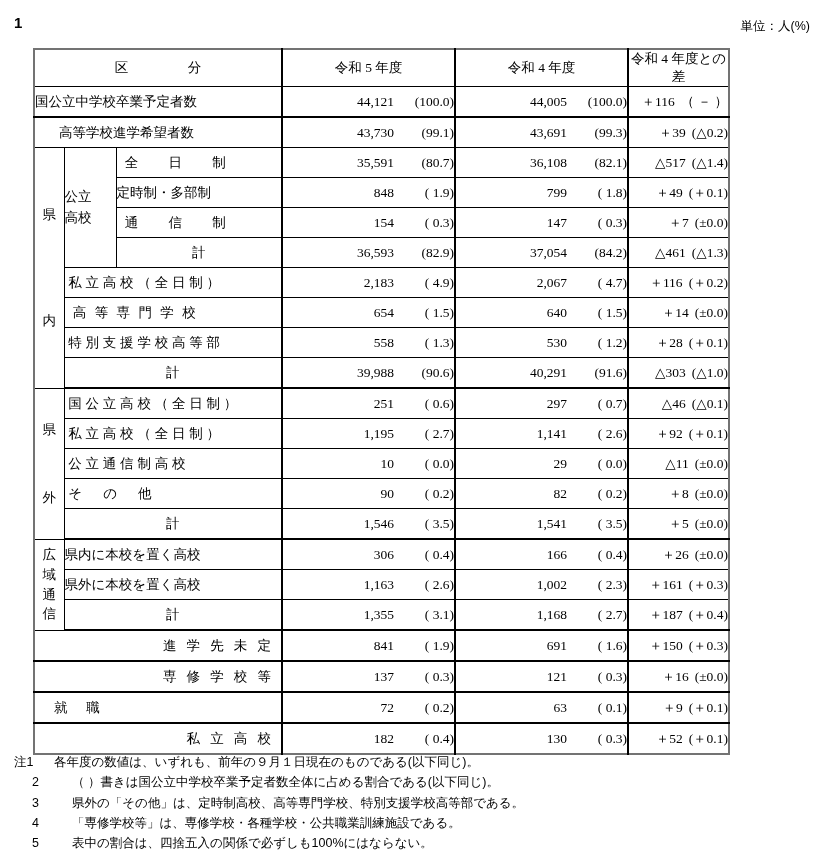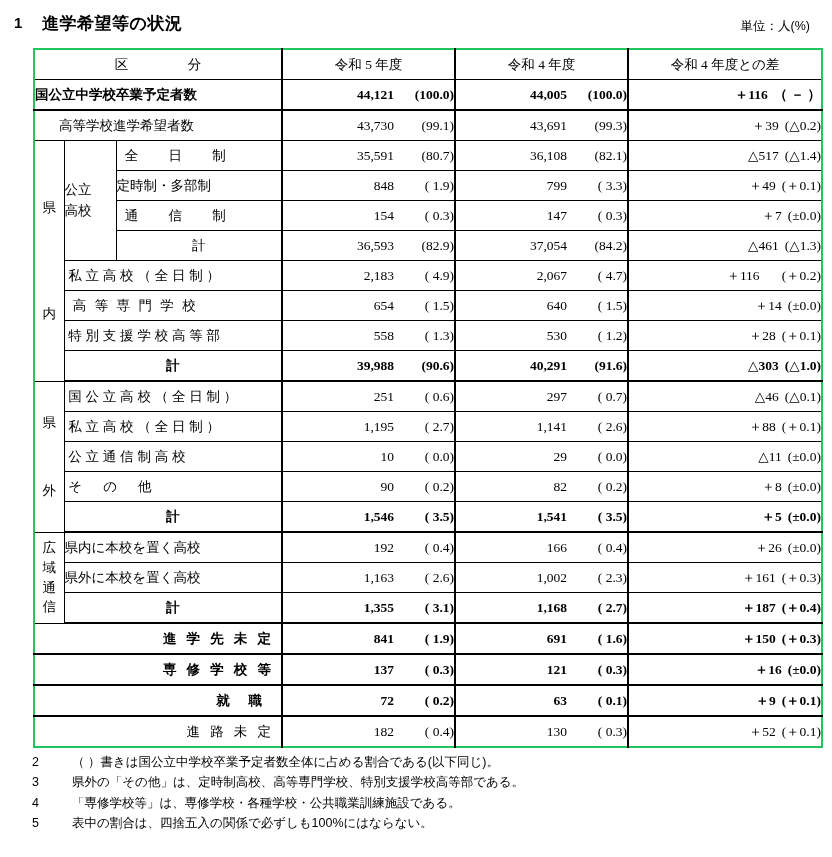--- a/index.html
+++ b/index.html
@@ -52,22 +52,22 @@
   
   .table-wrap {
     position: absolute;
     left: 33px;
     top: 48px;
     width: 767px;
   }
   table.main {
     border-collapse: collapse;
     table-layout: fixed;
-    width: 790px;
-    border: 2px solid #22c55e;
+    width: 697px;
+    border: 2px solid #737373;
   }
   table.main td {
     border: 1px solid #000;
     padding: 0;
     font-size: 13.5px;
     height: 29px;
     vertical-align: middle;
     background: #fff;
   }
 
@@ -89,21 +89,21 @@
 
   
   .lbl {
     padding-left: 10px;
     padding-right: 8px;
   }
   .lbl-sp  { letter-spacing: 0.28em; text-indent: 0.28em; }
   .lbl-sp2 { letter-spacing: 0.62em; text-indent: 0.62em; margin-top: 36px; }
   .lbl-center { text-align: center; padding-left: 0; }
   .lbl-c-sp2 { text-align: right; letter-spacing: 0.75em; text-indent: 0.75em; padding-left: 0; }
-  .lbl-c-sp3 { text-align: right; letter-spacing: 1.4em; text-indent: 1.4em; padding-left: 0; }
+  .lbl-c-sp3 { text-align: left; letter-spacing: 1.4em; text-indent: 1.4em; padding-left: 0; }
 
   
   .vlabel {
     text-align: center;
     vertical-align: middle;
     font-size: 13.5px;
     line-height: 1.45;
     padding: 0;
   }
   .vlabel span { display: block; }
@@ -125,21 +125,21 @@
   }
   .num .n  { display: inline-block; min-width: 58px; text-align: right; }
   .num .p  { display: inline-block; min-width: 52px; text-align: right; margin-left: 8px; }
   .num .d  { display: inline-block; text-align: center; }
 
   
   .dash-b { border-bottom: 1px dashed #000 !important; }
   .dash-l { border-left: 1px dashed #000 !important; }
 
   
-  .thick-b td { border-bottom: 2px solid #000 !important; font-weight: bold; }
+  .thick-b td { border-bottom: 2px solid #000 !important; }
   td.thick-l { border-left: 2px solid #000 !important; }
 
   
   .notes {
     position: absolute;
     left: 14px;
     top: 752px;
     width: 800px;
     font-family: "Liberation Sans", "DejaVu Sans", sans-serif;
     font-size: 12.5px;
@@ -156,21 +156,20 @@
     white-space: nowrap;
   }
   .note-mark.indent { padding-left: 18px; }
   .note-body { flex: 1 1 auto; }
 </style>
 </head>
 <body>
 
 <div class="title-row">
   <span class="title-num">1</span>
-  <span class="title-text">進学希望等の状況</span>
   <span class="unit-text">単位：人(%)</span>
 </div>
 
 <div class="table-wrap">
 <table class="main">
   <colgroup>
     <col class="cw-g1">
         <col class="cw-g2">
         <col class="cw-g3">
         <col class="cw-v">
@@ -210,21 +209,21 @@
     </td>
     <td class="lbl dash-b dash-l lbl-sp2">全　日　制</td>
     <td class="num thick-l dash-b"><span class="n">35,591</span><span class="p">(80.7)</span></td>
     <td class="num thick-l dash-b"><span class="n">36,108</span><span class="p">(82.1)</span></td>
     <td class="num thick-l dash-b"><span class="d">△517</span><span class="d" style="margin-left:6px">(△1.4)</span></td>
   </tr>
 
   <tr>
     <td class="lbl dash-b dash-l">定時制・多部制</td>
     <td class="num thick-l dash-b"><span class="n">848</span><span class="p">( 1.9)</span></td>
-    <td class="num thick-l dash-b"><span class="n">799</span><span class="p">( 3.3)</span></td>
+    <td class="num thick-l dash-b"><span class="n">799</span><span class="p">( 1.8)</span></td>
     <td class="num thick-l dash-b"><span class="d">＋49</span><span class="d" style="margin-left:6px">(＋0.1)</span></td>
   </tr>
 
   <tr>
     <td class="lbl dash-b dash-l lbl-sp2">通　信　制</td>
     <td class="num thick-l dash-b"><span class="n">154</span><span class="p">( 0.3)</span></td>
     <td class="num thick-l dash-b"><span class="n">147</span><span class="p">( 0.3)</span></td>
     <td class="num thick-l dash-b"><span class="d">＋7</span><span class="d" style="margin-left:6px">(±0.0)</span></td>
   </tr>
 
@@ -232,21 +231,21 @@
     <td class="lbl-center">計</td>
     <td class="num thick-l"><span class="n">36,593</span><span class="p">(82.9)</span></td>
     <td class="num thick-l"><span class="n">37,054</span><span class="p">(84.2)</span></td>
     <td class="num thick-l"><span class="d">△461</span><span class="d" style="margin-left:6px">(△1.3)</span></td>
   </tr>
 
   <tr>
     <td colspan="2" class="lbl lbl-sp">私立高校（全日制）</td>
     <td class="num thick-l"><span class="n">2,183</span><span class="p">( 4.9)</span></td>
     <td class="num thick-l"><span class="n">2,067</span><span class="p">( 4.7)</span></td>
-    <td class="num thick-l"><span class="d">＋116</span><span class="d" style="margin-left:22px">(＋0.2)</span></td>
+    <td class="num thick-l"><span class="d">＋116</span><span class="d" style="margin-left:6px">(＋0.2)</span></td>
   </tr>
 
   <tr>
     <td colspan="2" class="lbl lbl-sp2">高等専門学校</td>
     <td class="num thick-l"><span class="n">654</span><span class="p">( 1.5)</span></td>
     <td class="num thick-l"><span class="n">640</span><span class="p">( 1.5)</span></td>
     <td class="num thick-l"><span class="d">＋14</span><span class="d" style="margin-left:6px">(±0.0)</span></td>
   </tr>
 
   <tr>
@@ -270,21 +269,21 @@
     </td>
     <td colspan="2" class="lbl lbl-sp">国公立高校（全日制）</td>
     <td class="num thick-l"><span class="n">251</span><span class="p">( 0.6)</span></td>
     <td class="num thick-l"><span class="n">297</span><span class="p">( 0.7)</span></td>
     <td class="num thick-l"><span class="d">△46</span><span class="d" style="margin-left:6px">(△0.1)</span></td>
   </tr>
   <tr>
     <td colspan="2" class="lbl lbl-sp">私立高校（全日制）</td>
     <td class="num thick-l"><span class="n">1,195</span><span class="p">( 2.7)</span></td>
     <td class="num thick-l"><span class="n">1,141</span><span class="p">( 2.6)</span></td>
-    <td class="num thick-l"><span class="d">＋88</span><span class="d" style="margin-left:6px">(＋0.1)</span></td>
+    <td class="num thick-l"><span class="d">＋92</span><span class="d" style="margin-left:6px">(＋0.1)</span></td>
   </tr>
   <tr>
     <td colspan="2" class="lbl lbl-sp">公立通信制高校</td>
     <td class="num thick-l"><span class="n">10</span><span class="p">( 0.0)</span></td>
     <td class="num thick-l"><span class="n">29</span><span class="p">( 0.0)</span></td>
     <td class="num thick-l"><span class="d">△11</span><span class="d" style="margin-left:6px">(±0.0)</span></td>
   </tr>
   <tr>
     <td colspan="2" class="lbl lbl-sp">そ　の　他</td>
     <td class="num thick-l"><span class="n">90</span><span class="p">( 0.2)</span></td>
@@ -299,21 +298,21 @@
   </tr>
 
   <tr>
     <td rowspan="3" class="vlabel">
       <span>広</span>
       <span>域</span>
       <span>通</span>
       <span>信</span>
     </td>
     <td colspan="2" class="lbl">県内に本校を置く高校</td>
-    <td class="num thick-l"><span class="n">192</span><span class="p">( 0.4)</span></td>
+    <td class="num thick-l"><span class="n">306</span><span class="p">( 0.4)</span></td>
     <td class="num thick-l"><span class="n">166</span><span class="p">( 0.4)</span></td>
     <td class="num thick-l"><span class="d">＋26</span><span class="d" style="margin-left:6px">(±0.0)</span></td>
   </tr>
   <tr>
     <td colspan="2" class="lbl">県外に本校を置く高校</td>
     <td class="num thick-l"><span class="n">1,163</span><span class="p">( 2.6)</span></td>
     <td class="num thick-l"><span class="n">1,002</span><span class="p">( 2.3)</span></td>
     <td class="num thick-l"><span class="d">＋161</span><span class="d" style="margin-left:6px">(＋0.3)</span></td>
   </tr>
   <tr class="thick-b">
@@ -338,31 +337,35 @@
   </tr>
 
   <tr class="thick-b">
     <td colspan="3" class="lbl-c-sp3">就職</td>
     <td class="num thick-l"><span class="n">72</span><span class="p">( 0.2)</span></td>
     <td class="num thick-l"><span class="n">63</span><span class="p">( 0.1)</span></td>
     <td class="num thick-l"><span class="d">＋9</span><span class="d" style="margin-left:6px">(＋0.1)</span></td>
   </tr>
 
   <tr>
-    <td colspan="3" class="lbl-c-sp2">進路未定</td>
+    <td colspan="3" class="lbl-c-sp2">私立高校</td>
     <td class="num thick-l"><span class="n">182</span><span class="p">( 0.4)</span></td>
     <td class="num thick-l"><span class="n">130</span><span class="p">( 0.3)</span></td>
     <td class="num thick-l"><span class="d">＋52</span><span class="d" style="margin-left:6px">(＋0.1)</span></td>
   </tr>
 </tbody>
     </table>
 </div>
 
 <div class="notes">
   <div class="note-line">
+    <span class="note-mark">注1</span>
+    <span class="note-body">各年度の数値は、いずれも、前年の９月１日現在のものである(以下同じ)。</span>
+  </div>
+  <div class="note-line">
     <span class="note-mark indent">2</span>
     <span class="note-body">（ ）書きは国公立中学校卒業予定者数全体に占める割合である(以下同じ)。</span>
   </div>
   <div class="note-line">
     <span class="note-mark indent">3</span>
     <span class="note-body">県外の「その他」は、定時制高校、高等専門学校、特別支援学校高等部である。</span>
   </div>
   <div class="note-line">
     <span class="note-mark indent">4</span>
     <span class="note-body">「専修学校等」は、専修学校・各種学校・公共職業訓練施設である。</span>

